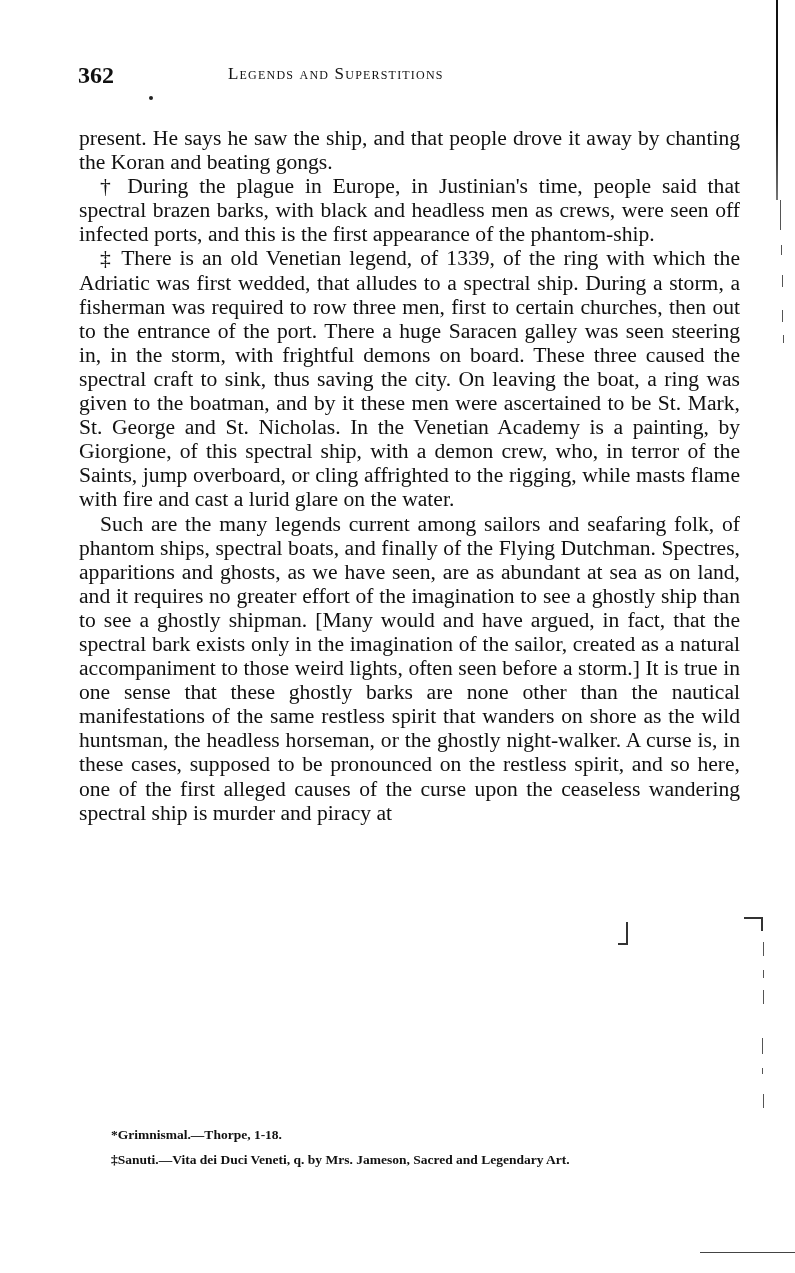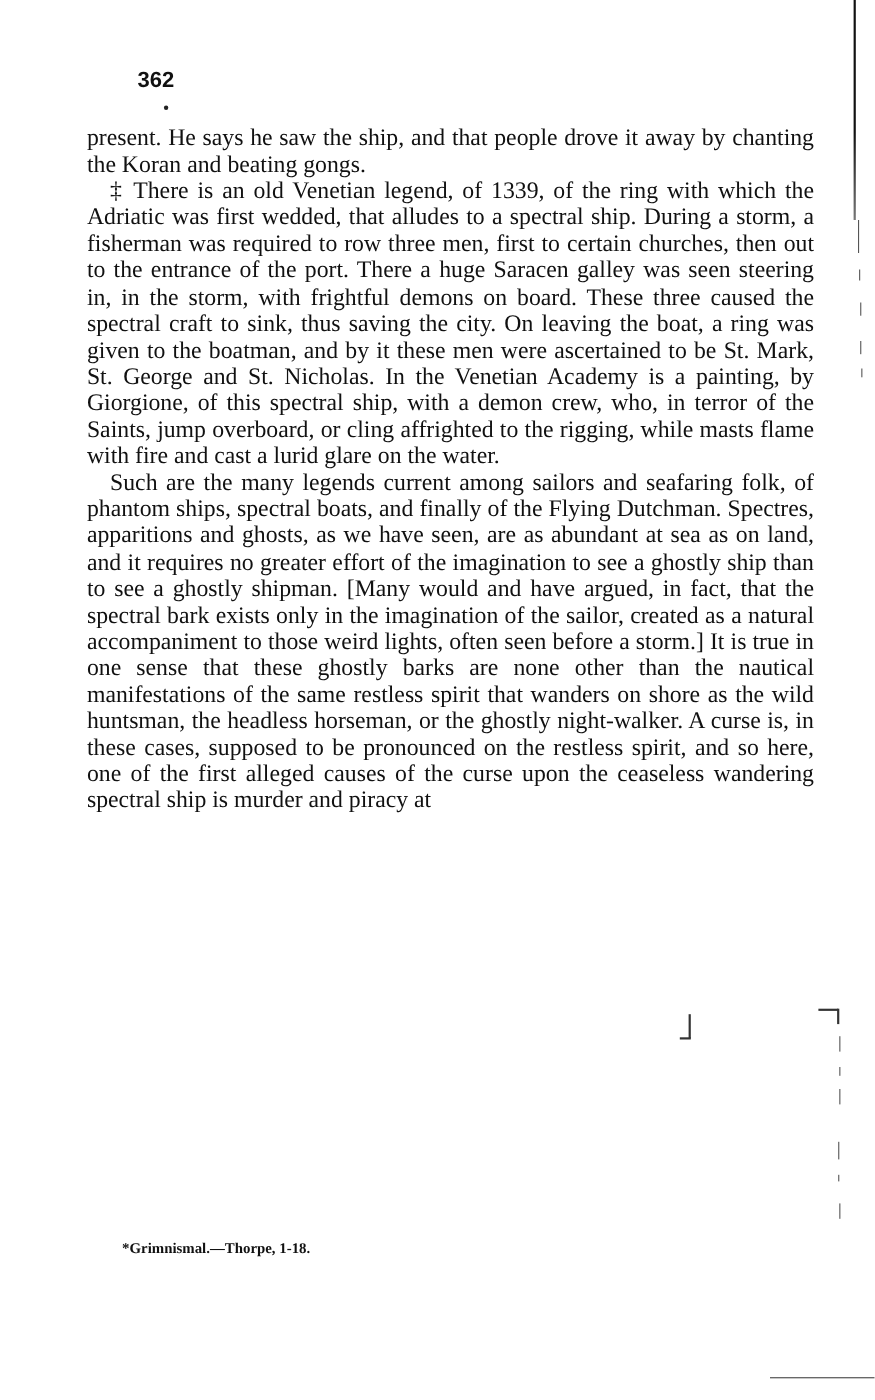--- a/index.html
+++ b/index.html
@@ -25,25 +25,24 @@
       position: absolute;
       top: 62px;
       left: 78px;
       width: 662px;
       height: 24px;
     }
     .page-number {
       position: absolute;
       left: 0;
       top: 0;
-      font-family: Liberation Sans, sans-serif;
+      font-family: Liberation Serif, serif;
       font-weight: bold;
-      font-size: 20px;
+      font-size: 24px;
       letter-spacing: 0px;
-      margin-left: 47px;
     }
     .running-title {
       position: absolute;
       left: 150px;
       top: 2px;
       font-family: "Liberation Serif", serif;
       font-variant: small-caps;
       font-size: 17px;
       letter-spacing: 1.2px;
     }
@@ -52,21 +51,21 @@
       left: 149px;
       top: 96px;
       width: 4px;
       height: 4px;
       background: #222;
       border-radius: 50%;
     }
     .body-text {
       position: absolute;
       left: 79px;
-      top: 113px;
+      top: 126px;
       width: 661px;
       font-size: 21.6px;
       line-height: 24.1px;
       text-align: justify;
       hyphens: none;
     }
     .body-text p {
       margin: 0;
       text-indent: 0;
     }
@@ -117,32 +116,35 @@
       background: #444;
     }
   </style>
 </head>
 <body>
 
 <div class="page">
 
   <div class="running-head">
     <span class="page-number">362</span>
+    <span class="running-title">Legends and Superstitions</span>
   </div>
 
   <div class="stray-dot"></div>
 
   <div class="body-text">
     <p class="first">present. He says he saw the ship, and that people drove it away by chanting the Koran and beating gongs.</p>
+    <p class="indent">† During the plague in Europe, in Justinian's time, people said that spectral brazen barks, with black and headless men as crews, were seen off infected ports, and this is the first appearance of the phantom-ship.</p>
     <p class="indent">‡ There is an old Venetian legend, of 1339, of the ring with which the Adriatic was first wedded, that alludes to a spectral ship. During a storm, a fisherman was required to row three men, first to certain churches, then out to the entrance of the port. There a huge Saracen galley was seen steering in, in the storm, with frightful demons on board. These three caused the spectral craft to sink, thus saving the city. On leaving the boat, a ring was given to the boatman, and by it these men were ascertained to be St. Mark, St. George and St. Nicholas. In the Venetian Academy is a painting, by Giorgione, of this spectral ship, with a demon crew, who, in terror of the Saints, jump overboard, or cling affrighted to the rigging, while masts flame with fire and cast a lurid glare on the water.</p>
     <p class="indent">Such are the many legends current among sailors and seafaring folk, of phantom ships, spectral boats, and finally of the Flying Dutchman. Spectres, apparitions and ghosts, as we have seen, are as abundant at sea as on land, and it requires no greater effort of the imagination to see a ghostly ship than to see a ghostly shipman. [Many would and have argued, in fact, that the spectral bark exists only in the imagination of the sailor, created as a natural accompaniment to those weird lights, often seen before a storm.] It is true in one sense that these ghostly barks are none other than the nautical manifestations of the same restless spirit that wanders on shore as the wild huntsman, the headless horseman, or the ghostly night-walker. A curse is, in these cases, supposed to be pronounced on the restless spirit, and so here, one of the first alleged causes of the curse upon the ceaseless wandering spectral ship is murder and piracy at</p>
   </div>
 
   <div class="footnotes">
     <p>*Grimnismal.—Thorpe, 1-18.</p>
+    <p>‡Sanuti.—Vita dei Duci Veneti, q. by Mrs. Jameson, Sacred and Legendary Art.</p>
   </div>
 
   <div class="right-rule"></div>
   <div class="right-marks">
     <span style="left:780px; top:200px; height:30px;"></span>
     <span style="left:781px; top:245px; height:10px;"></span>
     <span style="left:782px; top:275px; height:12px;"></span>
     <span style="left:782px; top:310px; height:12px;"></span>
     <span style="left:783px; top:335px; height:8px;"></span>
     <span style="left:763px; top:942px; height:14px;"></span>

